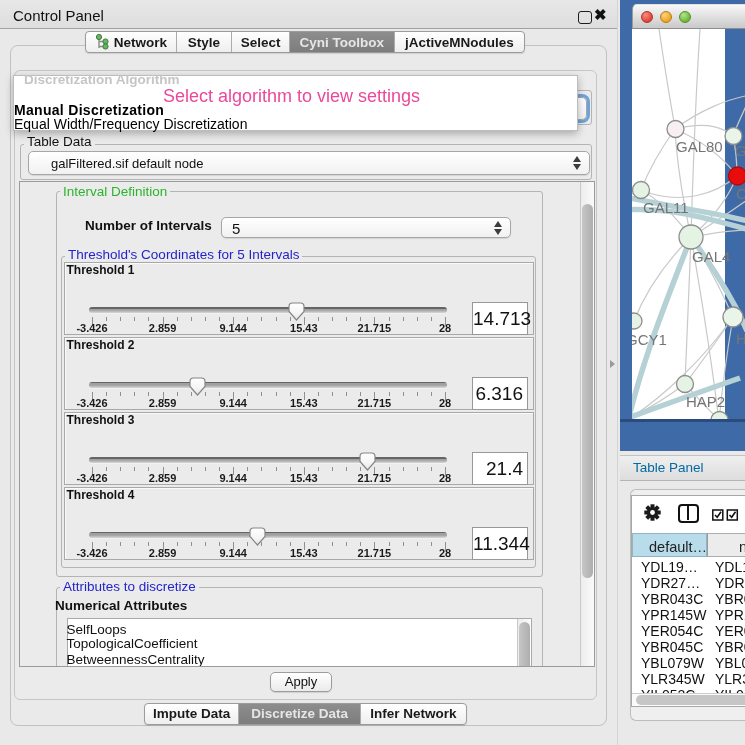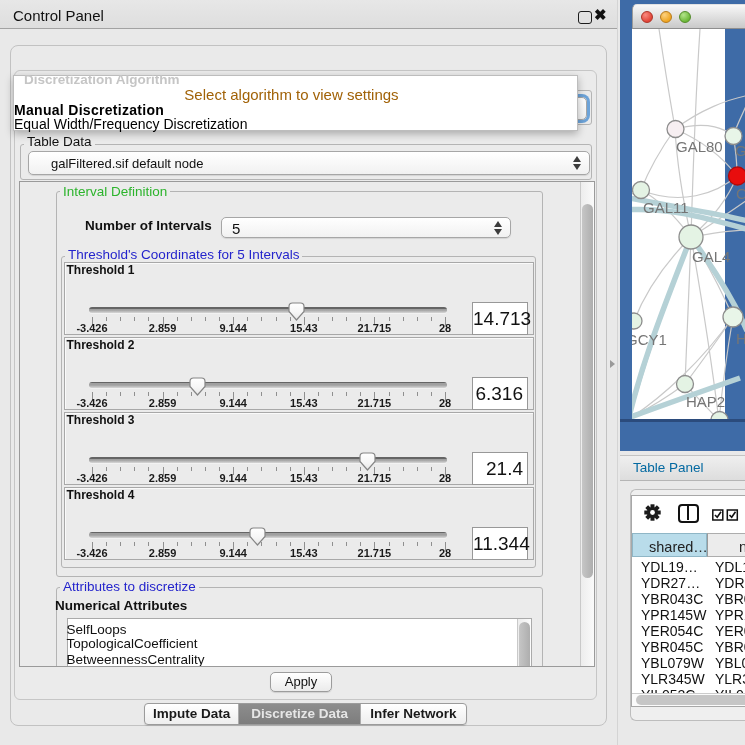--- a/index.html
+++ b/index.html
@@ -39,21 +39,21 @@
 .combo .tx { position:absolute; left:12px; top:50%; transform:translateY(-50%); }
 .arrows { position:absolute; width:9px; height:14px; top:50%; transform:translateY(-50%); }
 .arrows:before { content:""; position:absolute; left:1px; top:0; border-left:4px solid transparent;
   border-right:4px solid transparent; border-bottom:6px solid #3c3c3c; }
 .arrows:after { content:""; position:absolute; left:1px; bottom:0; border-left:4px solid transparent;
   border-right:4px solid transparent; border-top:6px solid #3c3c3c; }
 
 #popup { left:13px; top:75px; width:565px; height:56px; background:#ffffff;
   border:1px solid #bdbdbd; box-shadow:0 3px 8px rgba(0,0,0,0.28); z-index:40; }
 #ghost { left:24px; top:72px; font-size:13.5px; font-weight:bold; color:#c5c5c5; z-index:41; }
-#pop1 { left:0; right:8px; top:10px; text-align:center; font-size:15px; color:#a16207; }
+#pop1 { left:0; right:8px; top:10px; text-align:center; font-size:18px; color:#ec4899; }
 #pop2 { left:0px; top:26px; font-size:14px; font-weight:bold; color:#000; letter-spacing:0.3px; }
 #pop3 { left:0px; top:40px; font-size:14px; color:#000; }
 
 #spane { left:19px; top:181px; width:576px; height:486px; border:1px solid #9a9a9a;
   background:#ebebeb; overflow:hidden; }
 .vtrack { background:linear-gradient(to right,#ededed,#fcfcfc); border-left:1px solid #c9c9c9; }
 .vthumb { background:linear-gradient(to right,#c6c6c6,#aeaeae); border-radius:6px; }
 
 .tpanel { position:absolute; left:44px; width:470px; height:73px;
   border:1px solid #a8a8a8; box-shadow:1px 1px 0 #fafafa inset; background:#ebebeb; }
@@ -98,20 +98,36 @@
 <body>
 <div id="page">
 
   <div class="abs" id="titlebar"></div>
   <div class="abs" id="titletext">Control Panel</div>
   <div class="abs" id="btn-sq"></div>
   <div class="abs" id="btn-x">✖</div>
   <div class="abs" id="panelA"></div>
   <div class="abs" id="panelB"></div>
 
+  <div class="abs seg-bar" id="toptabs">
+    <div class="seg" style="width:91px;">
+      <svg width="15" height="16" viewBox="0 0 15 16" style="margin-right:4px;">
+        <line x1="4" y1="3" x2="4" y2="14" stroke="#8a8a8a" stroke-width="1.4"></line>
+        <line x1="4" y1="7.5" x2="10" y2="7.5" stroke="#8a8a8a" stroke-width="1.4"></line>
+        <line x1="4" y1="12.5" x2="10" y2="12.5" stroke="#8a8a8a" stroke-width="1.4"></line>
+        <circle cx="4" cy="3" r="2.6" fill="#63b763" stroke="#3e7d3e"></circle>
+        <circle cx="10.5" cy="7.5" r="2.6" fill="#63b763" stroke="#3e7d3e"></circle>
+        <circle cx="10.5" cy="12.5" r="2.6" fill="#63b763" stroke="#3e7d3e"></circle>
+      </svg>
+      Network</div>
+    <div class="seg" style="width:56px;">Style</div>
+    <div class="seg" style="width:58px;">Select</div>
+    <div class="seg dark" style="width:105px;">Cyni Toolbox</div>
+    <div class="seg" style="width:130px;">jActiveMNodules</div>
+  </div>
 
   <div class="abs grp" style="left:20px; top:90px; width:572px; height:35px;"></div>
   <div class="abs combo" style="left:28px; top:97px; width:559px; height:23px; box-shadow:0 0 0 3px #6da3d8;"></div>
 
   <div class="abs grp" style="left:20px; top:144px; width:572px; height:36px;"></div>
   <div class="abs grplabel" style="left:24px; top:133.5px; color:#111;">Table Data</div>
   <div class="abs combo" style="left:28px; top:151px; width:562px; height:24px;">
     <span class="tx" style="left:22px;">galFiltered.sif default node</span>
     <span class="arrows" style="right:8px;"></span>
   </div>
@@ -347,21 +363,21 @@
   </div>
   <div class="abs" style="left:712px; top:507px;">
     <svg width="27" height="12" viewBox="0 0 27 12">
       <rect x="0.8" y="1" width="10" height="10" fill="none" stroke="#111" stroke-width="1.5"></rect>
       <path d="M3 6 L5.2 8.2 L9 2.8" fill="none" stroke="#111" stroke-width="1.6"></path>
       <rect x="15.3" y="1" width="10" height="10" fill="none" stroke="#111" stroke-width="1.5"></rect>
       <path d="M17.5 6 L19.7 8.2 L23.5 2.8" fill="none" stroke="#111" stroke-width="1.6"></path>
     </svg>
   </div>
 
-  <div class="abs hcell" style="left:632px; width:75px; background:#b9dcea; border:1px solid #8fb6c6; text-align:center; line-height:26px; text-indent:16px;">shared…</div>
+  <div class="abs hcell" style="left:632px; width:75px; background:#b9dcea; border:1px solid #8fb6c6; text-align:center; line-height:26px; text-indent:16px;">default…</div>
   <div class="abs hcell" style="left:707px; width:38px; background:#ececec; border-top:1px solid #adadad; border-bottom:1px solid #adadad; border-left:1px solid #9a9a9a; line-height:26px; padding-left:31px;">na</div>
 
   <div class="trow" style="left:641px; top:559px;">YDL19…</div>
     <div class="trow" style="left:715px; top:559px;">YDL1</div>
   <div class="trow" style="left:641px; top:575px;">YDR27…</div>
     <div class="trow" style="left:715px; top:575px;">YDR2</div>
   <div class="trow" style="left:641px; top:591px;">YBR043C</div>
     <div class="trow" style="left:715px; top:591px;">YBR0</div>
   <div class="trow" style="left:641px; top:607px;">YPR145W</div>
     <div class="trow" style="left:715px; top:607px;">YPR1</div>

